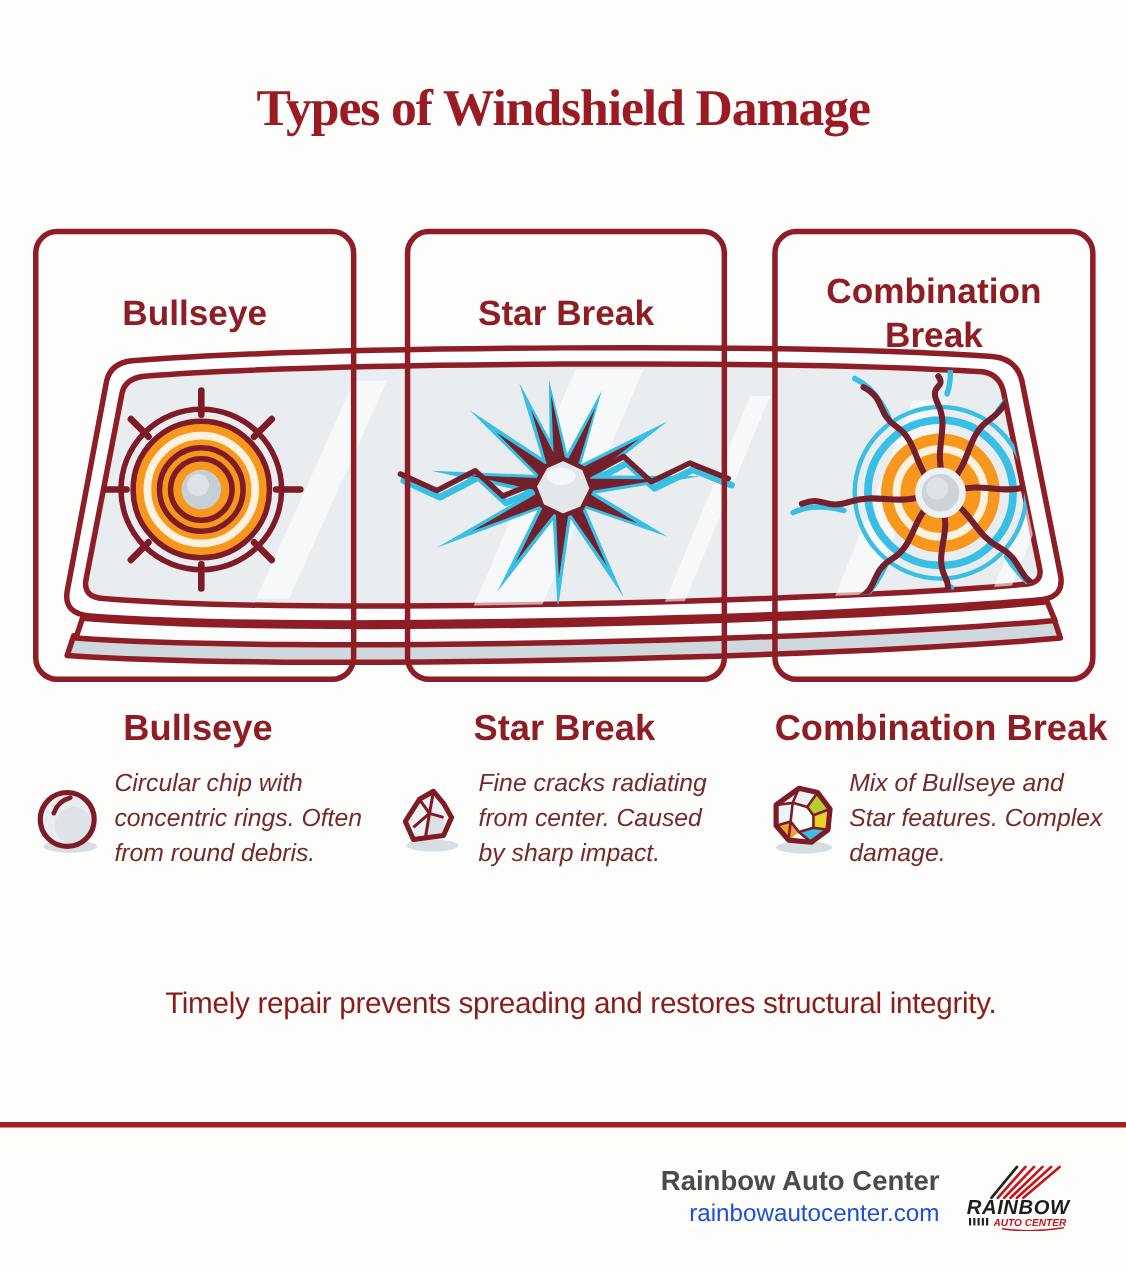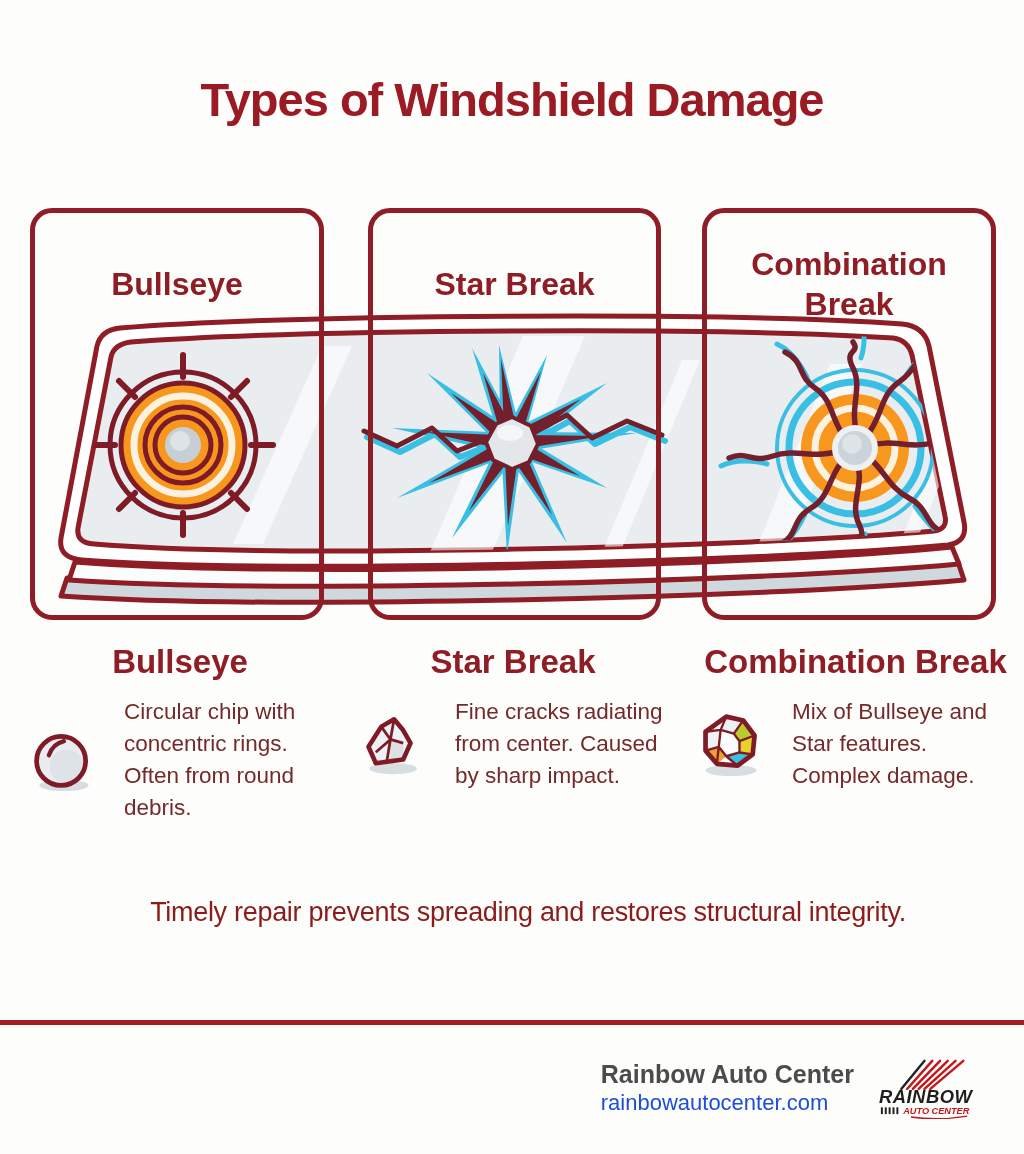--- a/index.html
+++ b/index.html
@@ -2,21 +2,21 @@
 <html><head>
 <meta charset="utf-8">
 <style>
   html,body{margin:0;padding:0;background:#ffffff;}
   .page{
     position:relative;width:1024px;height:1154px;overflow:hidden;
     background:#fdfdfb;font-family:"Liberation Sans",sans-serif;
   }
   .title{
     position:absolute;top:72px;left:0;width:100%;text-align:center;
-    font-size:47px;font-weight:bold;color:#9b1b24;letter-spacing:-1px;margin:0;
+    font-size:47px;font-weight:bold;color:#9b1b24;letter-spacing:-1px;margin:0;font-family:Liberation Serif, serif;
   }
   
   .card{
     position:absolute;top:208px;height:412px;border:5px solid #8f1d26;border-radius:22px;
     background:transparent;z-index:3;box-sizing:border-box;
   }
   .card-1{left:30px;width:294px;}
   .card-2{left:368px;width:293px;}
   .card-3{left:702px;width:294px;}
   .card h2{
@@ -30,36 +30,36 @@
   
   .descs{position:absolute;top:642px;left:0;width:100%;z-index:1;}
   .desc{position:absolute;top:0;}
   .desc-1{left:30px;width:300px;}
   .desc-2{left:363px;width:300px;}
   .desc-3{left:698px;width:315px;}
   .desc h3{
     margin:0 0 14px 0;text-align:center;font-size:33px;line-height:40px;
     font-weight:bold;color:#8f1d26;
   }
-  .desc .row{display:flex;align-items:center;gap:28px;}
+  .desc .row{display:flex;align-items:center;gap:8px;font-style:italic;}
   .desc .row svg{flex:0 0 auto;}
   .desc p{
     margin:0;font-size:22.5px;line-height:32px;color:#742a2a;
   }
   .tagline{
     position:absolute;top:897px;left:0;width:100%;text-align:center;
     font-size:27px;color:#8a1c1c;letter-spacing:-0.3px;padding-left:16px;
   }
   .divider{
     position:absolute;top:1020px;left:0;width:1024px;height:5px;background:#a01d20;
   }
   .footer{
     position:absolute;top:1055px;right:20px;display:flex;align-items:center;gap:24px;
   }
-  .footer .brand-text{}
+  .footer .brand-text{text-align:right;}
   .footer .brand-name{font-size:25px;font-weight:bold;color:#4b4b4b;line-height:30px;}
   .footer .brand-site{font-size:22px;color:#1d4ed8;line-height:27px;}
 </style>
 </head>
 <body>
 
 <div class="page">
 
   <h1 class="title">Types of Windshield Damage</h1>
 

